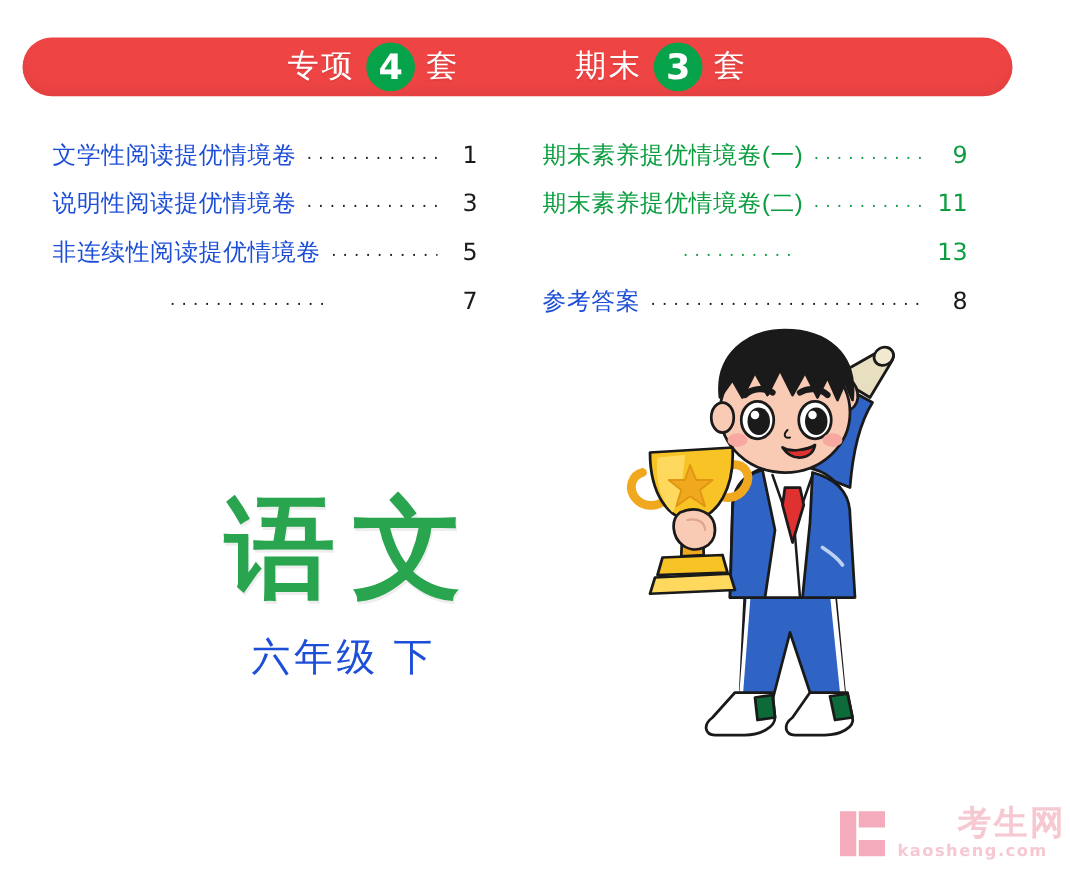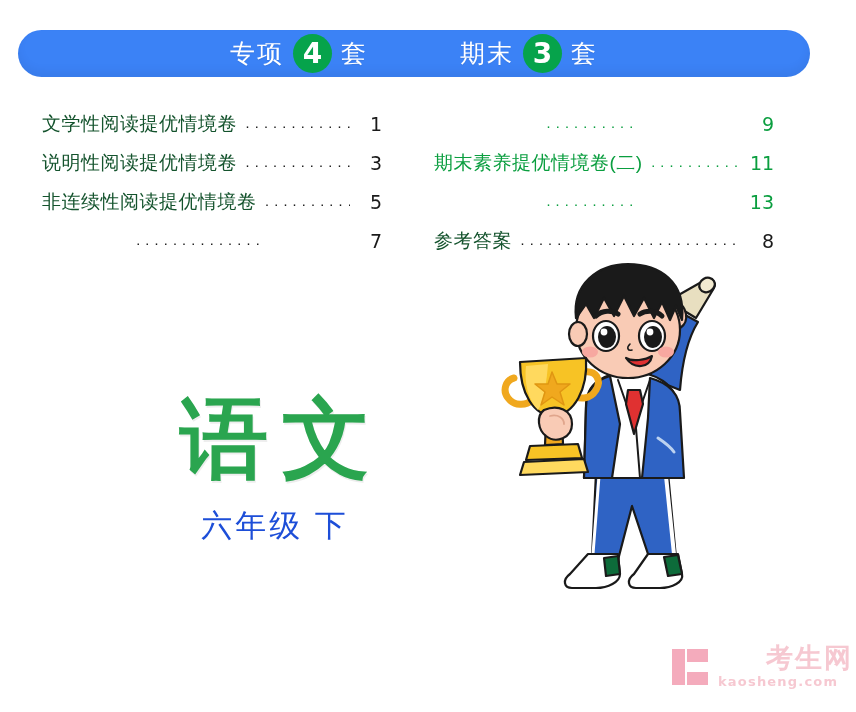--- a/index.html
+++ b/index.html
@@ -7,21 +7,21 @@
     width:856px;height:712px;
     background:#ffffff;
     font-family:"Liberation Sans","DejaVu Sans",sans-serif;
     position:relative;overflow:hidden;
   }
 
   
   .banner{
     position:absolute;left:18px;top:30px;
     width:792px;height:47px;
-    background:#3b82f6;
+    background:#ef4444;
     border-radius:24px;
     box-shadow:inset 0 -6px 10px rgba(0,0,0,.05);
   }
   .banner-inner{
     position:absolute;left:0;top:0;width:100%;height:100%;
     display:flex;align-items:center;justify-content:center;gap:92px;
   }
   .banner-group{display:flex;align-items:center;gap:9px;}
   .banner-word{
     color:#ffffff;font-size:25px;line-height:1;
@@ -40,21 +40,21 @@
   .toc{position:absolute;top:104px;left:0;width:856px;}
   .toc-col{position:absolute;top:0;}
   .toc-col.left{left:42px;width:340px;}
   .toc-col.right{left:434px;width:340px;}
 
   .toc-row{
     height:39px;display:flex;align-items:center;
     white-space:nowrap;
   }
   .toc-title{
-    font-size:19px;color:#14532d;letter-spacing:.5px;
+    font-size:19px;color:#1d4ed8;letter-spacing:.5px;
   }
   .toc-row.green .toc-title,
   .toc-row.green .toc-page,
   .toc-row.green .toc-dots{color:#0a9e3f;}
   .toc-dots{
     flex:1 1 auto;
     margin:0 8px;
     overflow:hidden;
     color:#1a1a1a;
     font-size:15px;
@@ -145,20 +145,21 @@
       <span class="toc-page">5</span>
     </div>
     <div class="toc-row">
       <span class="toc-dots">··············</span>
       <span class="toc-page">7</span>
     </div>
   </div>
 
   <div class="toc-col right">
     <div class="toc-row green">
+      <span class="toc-title">期末素养提优情境卷(一)</span>
       <span class="toc-dots">··········</span>
       <span class="toc-page">9</span>
     </div>
     <div class="toc-row green">
       <span class="toc-title">期末素养提优情境卷(二)</span>
       <span class="toc-dots">··········</span>
       <span class="toc-page">11</span>
     </div>
     <div class="toc-row green">
       <span class="toc-dots">··········</span>

